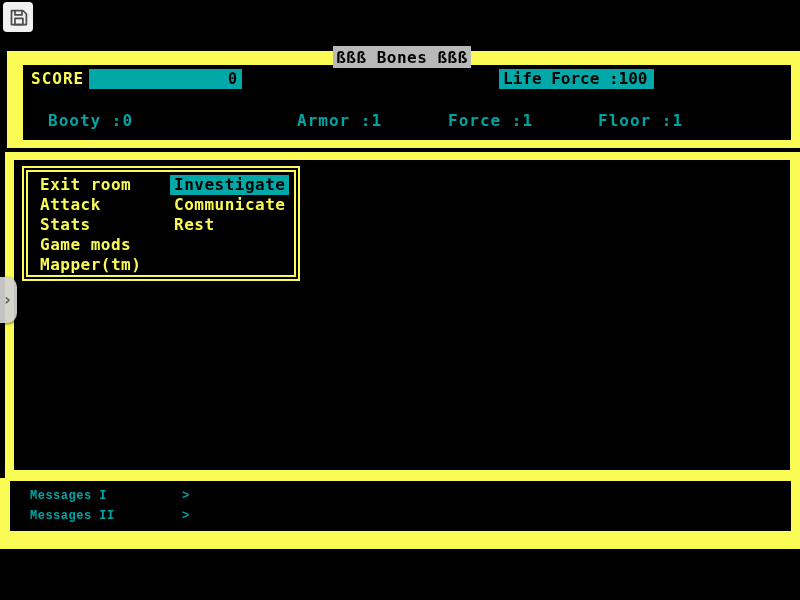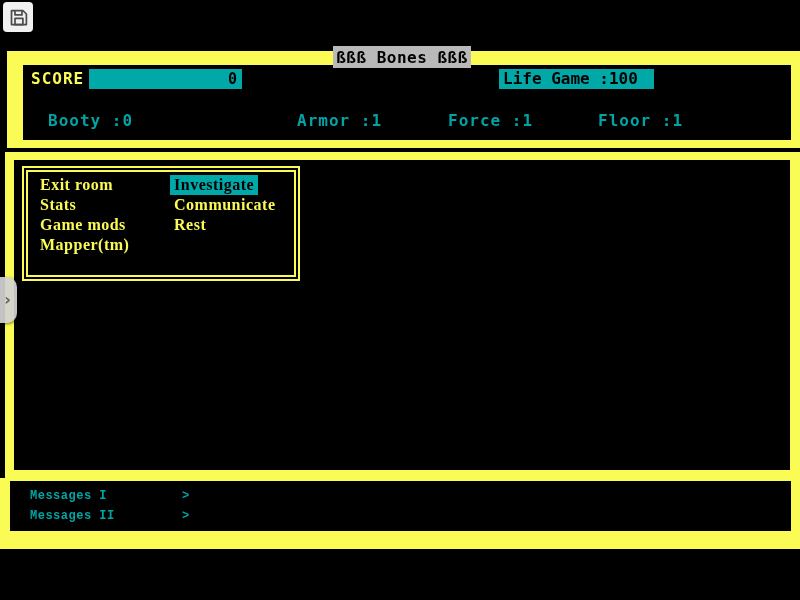--- a/index.html
+++ b/index.html
@@ -40,21 +40,21 @@
   .stat{position:absolute;top:46px;color:var(--teal-text);font-size:16px;line-height:20px;letter-spacing:1px;white-space:nowrap;}
   .stat-0{left:25px;} .stat-1{left:274px;} .stat-2{left:425px;} .stat-3{left:575px;}
   
   .main-panel{position:absolute;left:5px;top:152px;width:795px;height:326px;background:var(--yellow);}
   .main-inner{position:absolute;left:9px;top:8px;right:10px;bottom:8px;background:#000;}
   .menu-box{position:absolute;left:8px;top:6px;width:278px;height:115px;border:2px solid var(--yellow);padding:2px;}
   .menu-box-inner{position:relative;width:100%;height:100%;border:2px solid var(--yellow);}
   .menu-col{position:absolute;top:3px;}
   .menu-col-left{left:12px;}
   .menu-col-right{left:134px;margin-left:12px;}
-  .menu-item{display:block;height:20px;line-height:20px;color:var(--yellow);font-size:16px;letter-spacing:.5px;white-space:nowrap;cursor:pointer;font-family:Liberation Serif, serif;}
+  .menu-item{display:block;height:20px;line-height:20px;color:var(--yellow);font-size:16px;letter-spacing:.5px;white-space:nowrap;cursor:pointer;}
   .menu-item .hl{display:inline-block;}
   .menu-item.selected .hl{background:var(--teal);color:#000;padding:0 4px;margin-left:-4px;}
   
   .drawer-handle{
     position:absolute;left:0;top:277px;width:17px;height:46px;z-index:6;
     background:rgba(210,210,210,.93);border:none;border-radius:0 10px 10px 0;
     box-shadow:1px 1px 3px rgba(0,0,0,.5);
     color:#5f5f5f;font-size:16px;font-weight:bold;
     display:flex;align-items:center;justify-content:center;cursor:pointer;padding:0 2px 2px 0;
     font-family:"DejaVu Sans","Liberation Sans",sans-serif;
@@ -84,34 +84,35 @@
   </button>
 
   <div class="title-bar">ßßß Bones ßßß</div>
 
   <div class="status-panel">
     <div class="status-inner">
       <span class="score-label">SCORE :</span>
       <div class="score-bar">
         <span>0</span>
       </div>
-      <div class="life-force">Life Game :100</div>
+      <div class="life-force">Life Force :100</div>
       <span class="stat stat-0">Booty :0</span>
       <span class="stat stat-1">Armor :1</span>
       <span class="stat stat-2">Force :1</span>
       <span class="stat stat-3">Floor :1</span>
     </div>
   </div>
 
   <div class="main-panel">
     <div class="main-inner">
       <div class="menu-box">
         <div class="menu-box-inner">
           <div class="menu-col menu-col-left">
             <div class="menu-item"><span class="hl">Exit room</span></div>
+            <div class="menu-item"><span class="hl">Attack</span></div>
             <div class="menu-item"><span class="hl">Stats</span></div>
             <div class="menu-item"><span class="hl">Game mods</span></div>
             <div class="menu-item"><span class="hl">Mapper(tm)</span></div>
           </div>
           <div class="menu-col menu-col-right">
             <div class="menu-item selected"><span class="hl">Investigate</span></div>
             <div class="menu-item"><span class="hl">Communicate</span></div>
             <div class="menu-item"><span class="hl">Rest</span></div>
           </div>
         </div>

